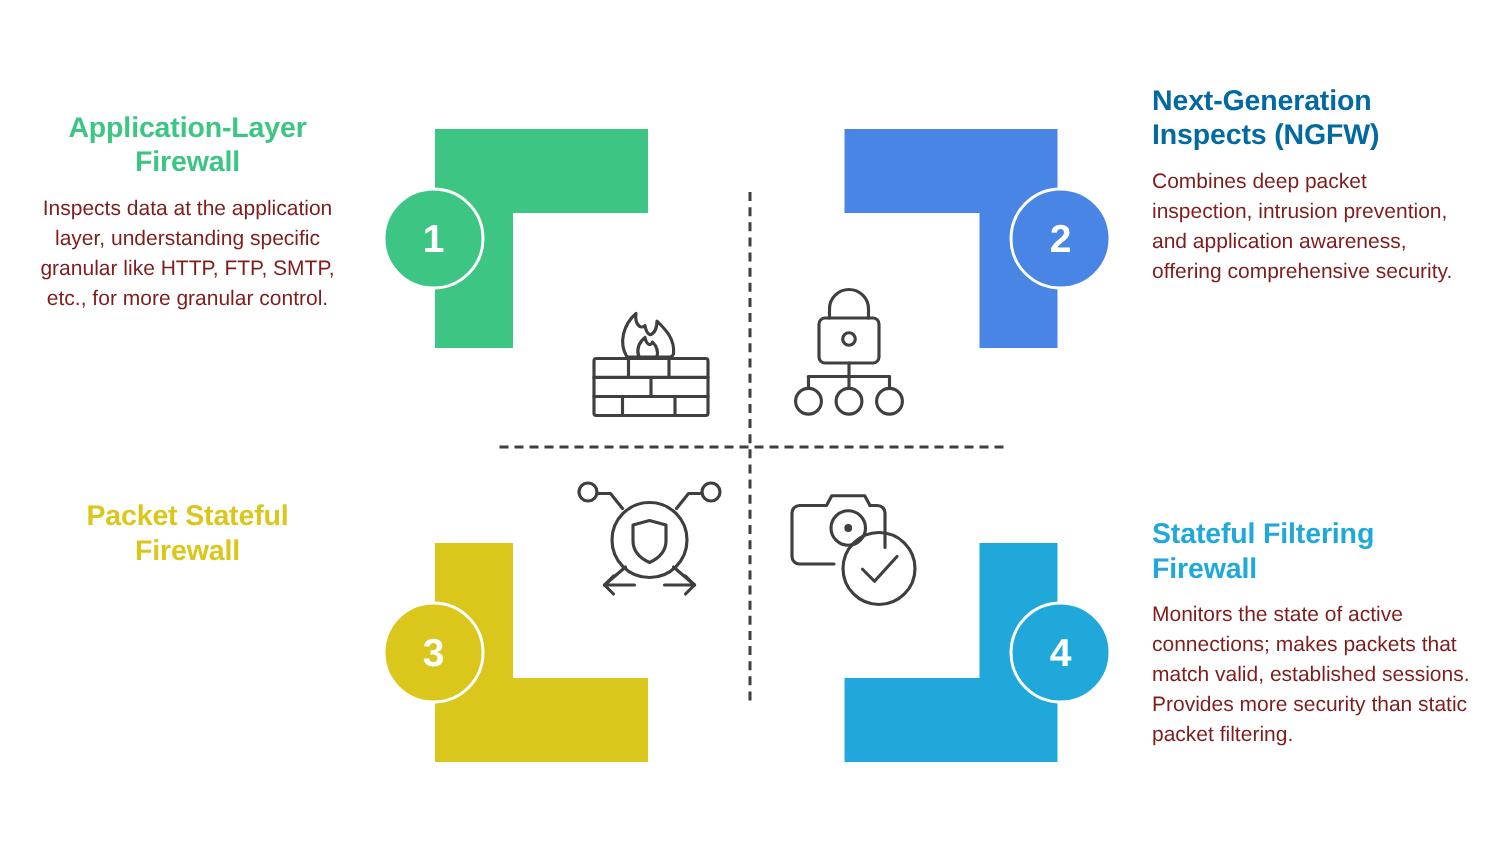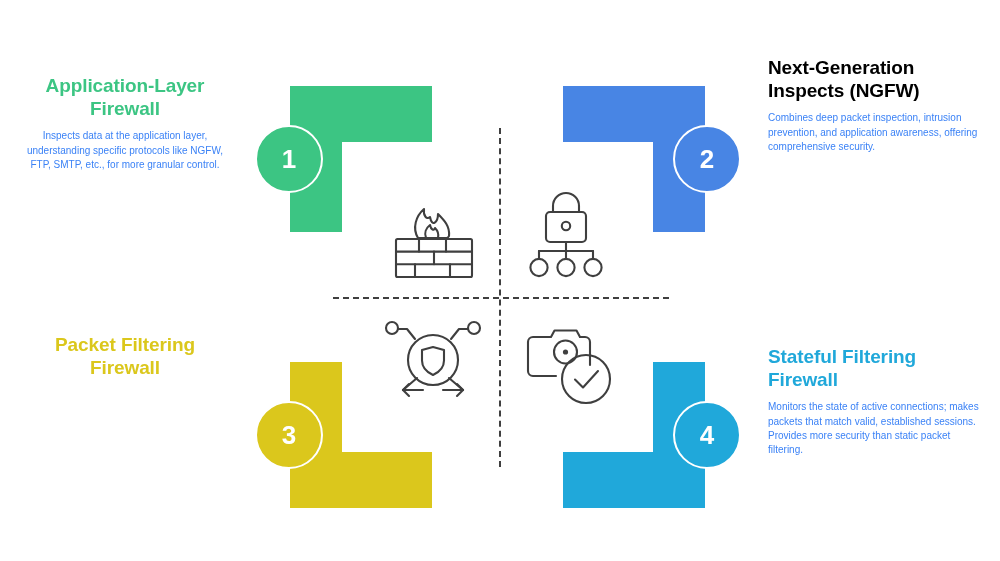--- a/index.html
+++ b/index.html
@@ -18,23 +18,23 @@
   .tb-right { text-align:left; }
 
   .card-title {
     font-size:19px;
     font-weight:bold;
     line-height:1.22;
     letter-spacing:-0.1px;
     margin-bottom:9px;
   }
   .card-body {
-    font-size:10px;
+    font-size:14px;
     line-height:1.42;
-    color:#3b82f6;
+    color:#7f1d1d;
   }
 
   
   .shape { position:absolute; }
   .shape .arm, .shape .stem { position:absolute; }
 
   
   .badge {
     position:absolute;
     width:68px; height:68px;
@@ -76,21 +76,21 @@
   </div>
   <div class="badge" style="left:255px; top:125px; background:#3cc583;">
     <span>1</span>
   </div>
 
   <div class="text-block tb-left" style="left:20px; top:74px;">
     <div class="card-title" style="color:#3cc583;">
       <span>Application-Layer</span><br>
       <span>Firewall</span>
     </div>
-    <div class="card-body">Inspects data at the application layer, understanding specific protocols like NGFW, FTP, SMTP, etc., for more granular control.</div>
+    <div class="card-body">Inspects data at the application layer, understanding specific granular like HTTP, FTP, SMTP, etc., for more granular control.</div>
   </div>
 
   <div class="icon" style="left:388px; top:192px;">
     <svg width="92" height="90" viewBox="0 0 92 90" fill="none" stroke="#3f3f3f" stroke-width="2.1" stroke-linecap="round" stroke-linejoin="round">
 
       <path d="M30 46 C24 36 28 24 36 17 C35 24 39 28 42 25 C44 36 50 30 50 22
                C56 28 62 34 61 44 C60.5 45.4 60 45.6 59 46 Z"></path>
       <path d="M38 46 C36 41 38 36 42 33 C43 38 46 39 47 36 C50 39 51 42 50 46"></path>
 
       <rect x="8" y="47" width="76" height="38" rx="1.5"></rect>
@@ -106,21 +106,21 @@
 
   <div class="shape" style="left:563px; top:86px; width:142px; height:146px;">
     <div class="arm" style="left:0; top:0; width:142px; height:56px; background:#4885e4;"></div>
     <div class="stem" style="left:90px; top:56px; width:52px; height:90px; background:#4885e4;"></div>
   </div>
   <div class="badge" style="left:673px; top:125px; background:#4885e4;">
     <span>2</span>
   </div>
 
   <div class="text-block tb-right" style="left:768px; top:56px;">
-    <div class="card-title" style="color:#000000;">
+    <div class="card-title" style="color:#0369a1;">
       <span>Next-Generation</span><br>
       <span>Inspects (NGFW)</span>
     </div>
     <div class="card-body">Combines deep packet inspection, intrusion prevention, and application awareness, offering comprehensive security.</div>
   </div>
 
   <div class="icon" style="left:525px; top:190px;">
     <svg width="82" height="88" viewBox="0 0 82 88" fill="none" stroke="#3f3f3f" stroke-width="2.1" stroke-linecap="round" stroke-linejoin="round">
 
       <path d="M28 22 V16 a13 13 0 0 1 26 0 V22"></path>
@@ -145,21 +145,21 @@
   <div class="shape" style="left:290px; top:362px; width:142px; height:146px;">
     <div class="stem" style="left:0; top:0; width:52px; height:90px; background:#dbc71c;"></div>
     <div class="arm" style="left:0; top:90px; width:142px; height:56px; background:#dbc71c;"></div>
   </div>
   <div class="badge" style="left:255px; top:401px; background:#dbc71c;">
     <span>3</span>
   </div>
 
   <div class="text-block tb-left" style="left:20px; top:333px; width:210px;">
     <div class="card-title" style="color:#dbc71c;">
-      <span>Packet Filtering</span><br>
+      <span>Packet Stateful</span><br>
       <span>Firewall</span>
     </div>
   </div>
 
   <div class="icon" style="left:383px; top:318px;">
     <svg width="100" height="84" viewBox="0 0 100 84" fill="none" stroke="#3f3f3f" stroke-width="2.1" stroke-linecap="round" stroke-linejoin="round">
 
       <circle cx="9" cy="10" r="6"></circle>
       <path d="M15 11 H24 L32 21"></path>
 

